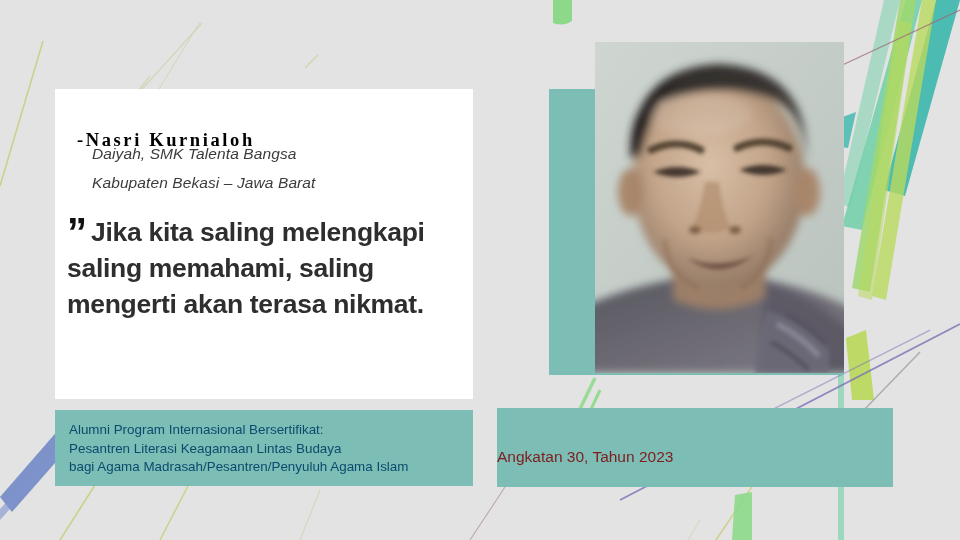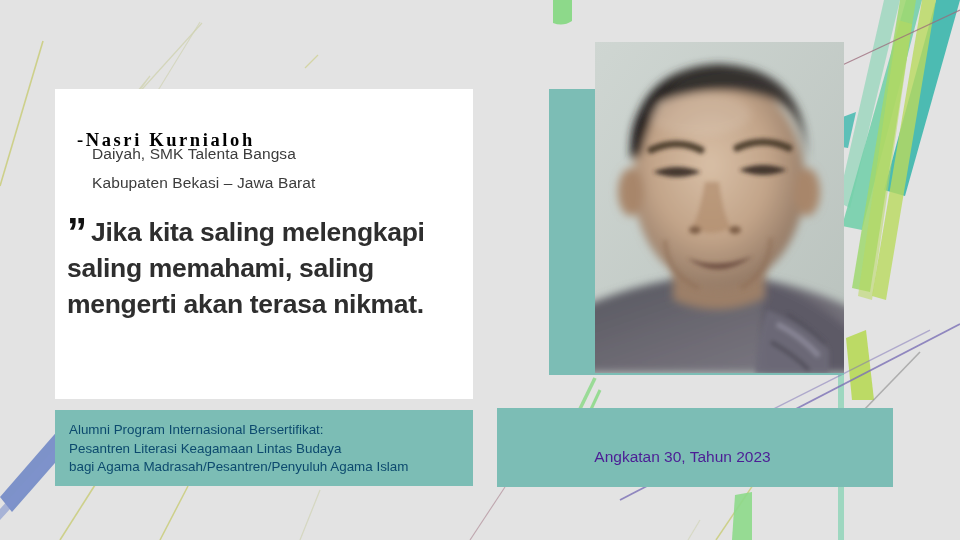--- a/index.html
+++ b/index.html
@@ -79,20 +79,21 @@
     white-space: nowrap;
   }
   .attrib-line {
     position: absolute;
     left: 37px;
     font-family: "Liberation Sans", sans-serif;
     font-size: 15.5px;
     color: #3c3c3c;
     letter-spacing: 0.1px;
     white-space: nowrap;
+    font-style: italic;
   }
   .attrib-line.l1 { top: 56px; }
   .attrib-line.l2 { top: 85px; }
 
   .quote-body {
     position: absolute;
     left: 12px;
     top: 125px;
     width: 406px;
     font-family: "Liberation Sans", sans-serif;
@@ -140,24 +141,24 @@
     width: 396px;
     height: 79px;
     background: #7cbdb5;
     z-index: 4;
   }
   .caption-right .cr {
     position: absolute;
     left: 0;
     right: 25px;
     top: 40px;
-    text-align: center;
+    text-align: left;
     font-family: "Liberation Sans", sans-serif;
     font-size: 15.5px;
-    color: #4c1d95;
+    color: #7f1d1d;
   }
 </style>
 </head>
 <body>
 
 <div id="slide">
 
   <svg id="decor" viewBox="0 0 960 540" width="960" height="540">
 
     <path d="M 43 41 L 0 186" stroke="#c9cc7a" stroke-width="1.6" fill="none" opacity="0.85"></path>

